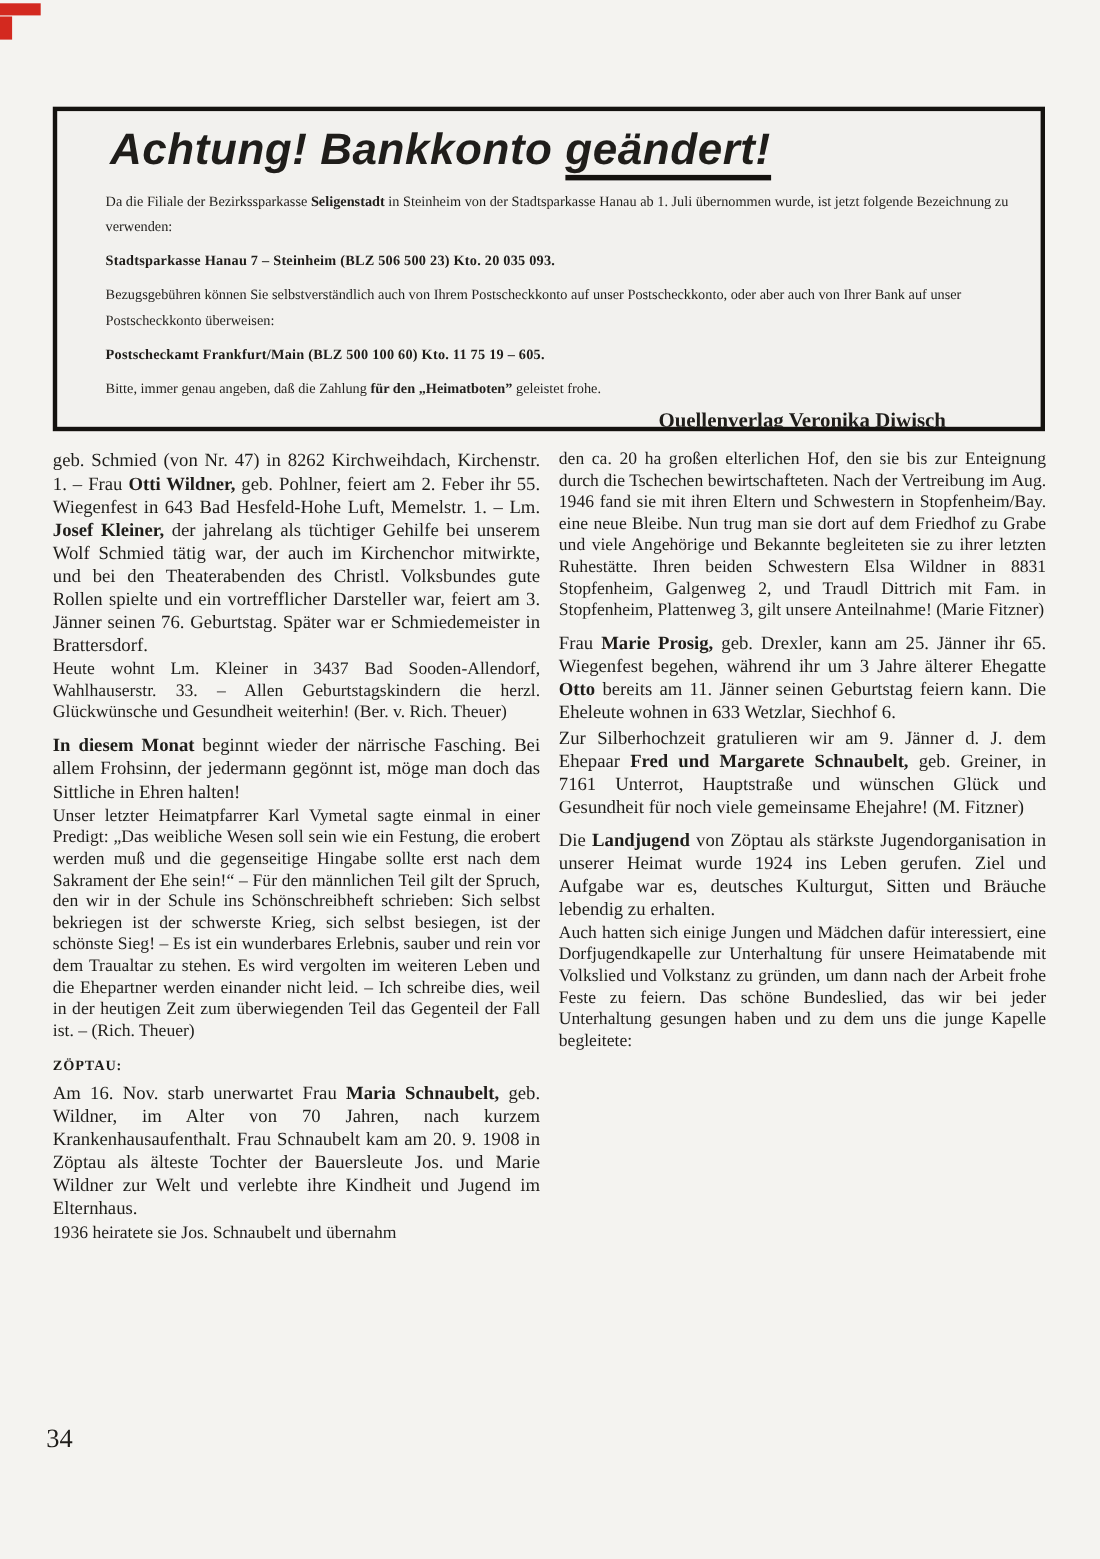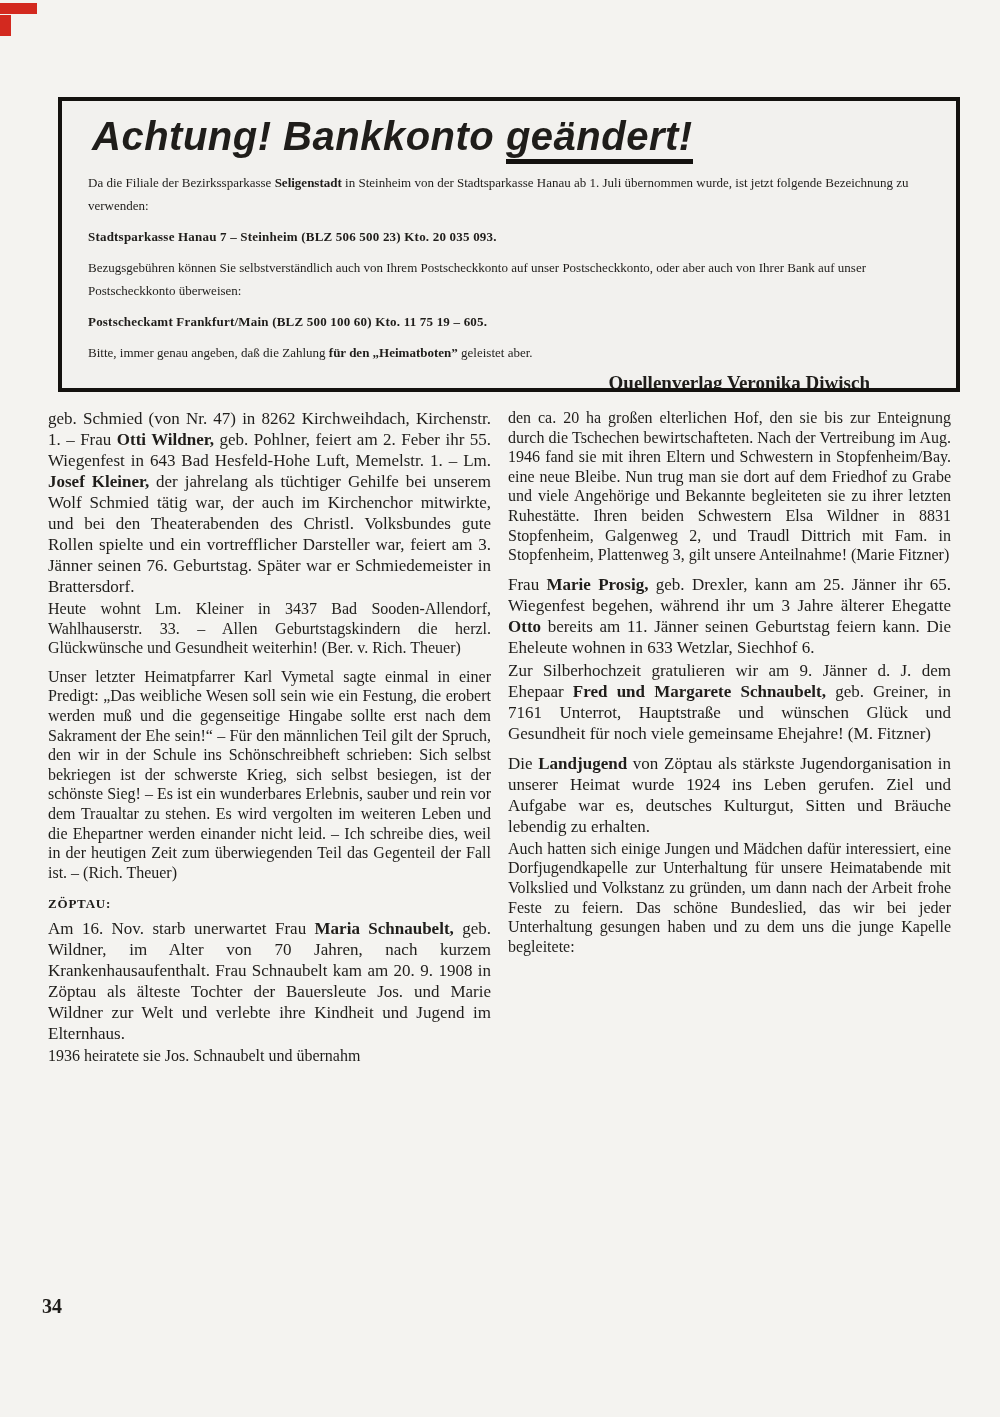--- a/index.html
+++ b/index.html
@@ -12,21 +12,21 @@
     overflow:hidden;
   }
   
   .red-mark-h{position:absolute;left:0;top:3px;width:37px;height:11px;background:#d3291f;}
   .red-mark-v{position:absolute;left:0;top:15px;width:11px;height:21px;background:#d3291f;}
 
   
   .notice-box{
     position:absolute;left:48px;top:97px;width:902px;height:295px;
     box-sizing:border-box;border:4px solid #14120f;
-    padding:8px 24px 6px 26px;background:#f2f1ee;overflow:hidden;margin-left:10px;
+    padding:8px 24px 6px 44px;background:#f2f1ee;overflow:hidden;
   }
   .notice-title{
     font-family:"Liberation Sans", sans-serif;
     font-weight:bold;font-style:italic;
     font-size:40px;line-height:1.15;letter-spacing:0.5px;
     margin:4px 0 12px 4px;white-space:nowrap;
   }
   .notice-title .u{border-bottom:5px solid #14120f;padding-bottom:1px;}
   .notice-p{font-size:13px;line-height:23px;margin:0 0 8px 0;}
   .notice-p.acct{font-weight:bold;letter-spacing:0.2px;}
@@ -43,44 +43,45 @@
   .para-normal{font-size:17px;line-height:21px;}
   .para-small{font-size:16px;line-height:19.6px;}
   .section-heading{font-size:13px;font-weight:bold;letter-spacing:0.8px;margin:0 0 6px 0;text-align:left;}
   .mb0{margin-bottom:2px;}
   .mb1{margin-bottom:9px;}
   .mb2{margin-bottom:14px;}
   .b{font-weight:bold;}
 
   .page-number{
     position:absolute;left:42px;top:1295px;
-    font-size:20px;font-weight:bold;
+    font-size:24px;font-weight:normal;
   }
 </style>
 </head>
 <body>
 
 <div class="page">
 
   <div class="red-mark-h"></div>
   <div class="red-mark-v"></div>
 
   <div class="notice-box">
     <div class="notice-title"><span>Achtung! Bankkonto </span><span class="u">geändert!</span></div>
     <p class="notice-p"><span>Da die Filiale der Bezirkssparkasse </span><span class="b">Seligenstadt</span><span> in Steinheim von der Stadtsparkasse Hanau ab 1. Juli übernommen wurde, ist jetzt folgende Bezeichnung zu verwenden:</span></p>
     <p class="notice-p acct"><span class="b">Stadtsparkasse Hanau 7 – Steinheim (BLZ 506 500 23) Kto. 20 035 093.</span></p>
     <p class="notice-p"><span>Bezugsgebühren können Sie selbstverständlich auch von Ihrem Postscheckkonto auf unser Postscheckkonto, oder aber auch von Ihrer Bank auf unser Postscheckkonto überweisen:</span></p>
     <p class="notice-p acct"><span class="b">Postscheckamt Frankfurt/Main (BLZ 500 100 60) Kto. 11 75 19 – 605.</span></p>
-    <p class="notice-p"><span>Bitte, immer genau angeben, daß die Zahlung </span><span class="b">für den „Heimatboten”</span><span> geleistet aber.</span></p>
+    <p class="notice-p"><span>Bitte, immer genau angeben, daß die Zahlung </span><span class="b">für den „Heimatboten”</span><span> geleistet frohe.</span></p>
     <div class="notice-signature">Quellenverlag Veronika Diwisch</div>
   </div>
 
   <div class="col col-left">
     <p class="para para-normal mb0"><span>geb. Schmied (von Nr. 47) in 8262 Kirchweihdach, Kirchenstr. 1. – Frau </span><span class="b">Otti Wildner,</span><span> geb. Pohlner, feiert am 2. Feber ihr 55. Wiegenfest in 643 Bad Hesfeld-Hohe Luft, Memelstr. 1. – Lm. </span><span class="b">Josef Kleiner,</span><span> der jahrelang als tüchtiger Gehilfe bei unserem Wolf Schmied tätig war, der auch im Kirchenchor mitwirkte, und bei den Theaterabenden des Christl. Volksbundes gute Rollen spielte und ein vortrefflicher Darsteller war, feiert am 3. Jänner seinen 76. Geburtstag. Später war er Schmiedemeister in Brattersdorf.</span></p>
     <p class="para para-small mb1"><span>Heute wohnt Lm. Kleiner in 3437 Bad Sooden-Allendorf, Wahlhauserstr. 33. – Allen Geburtstagskindern die herzl. Glückwünsche und Gesundheit weiterhin! (Ber. v. Rich. Theuer)</span></p>
+    <p class="para para-normal mb0"><span class="b">In diesem Monat</span><span> beginnt wieder der närrische Fasching. Bei allem Frohsinn, der jedermann gegönnt ist, möge man doch das Sittliche in Ehren halten!</span></p>
     <p class="para para-small mb2"><span>Unser letzter Heimatpfarrer Karl Vymetal sagte einmal in einer Predigt: „Das weibliche Wesen soll sein wie ein Festung, die erobert werden muß und die gegenseitige Hingabe sollte erst nach dem Sakrament der Ehe sein!“ – Für den männlichen Teil gilt der Spruch, den wir in der Schule ins Schönschreibheft schrieben: Sich selbst bekriegen ist der schwerste Krieg, sich selbst besiegen, ist der schönste Sieg! – Es ist ein wunderbares Erlebnis, sauber und rein vor dem Traualtar zu stehen. Es wird vergolten im weiteren Leben und die Ehepartner werden einander nicht leid. – Ich schreibe dies, weil in der heutigen Zeit zum überwiegenden Teil das Gegenteil der Fall ist. – (Rich. Theuer)</span></p>
     <h2 class="section-heading"><span class="b">ZÖPTAU:</span></h2>
     <p class="para para-normal mb0"><span>Am 16. Nov. starb unerwartet Frau </span><span class="b">Maria Schnaubelt,</span><span> geb. Wildner, im Alter von 70 Jahren, nach kurzem Krankenhausaufenthalt. Frau Schnaubelt kam am 20. 9. 1908 in Zöptau als älteste Tochter der Bauersleute Jos. und Marie Wildner zur Welt und verlebte ihre Kindheit und Jugend im Elternhaus.</span></p>
     <p class="para para-small mb0"><span>1936 heiratete sie Jos. Schnaubelt und übernahm</span></p>
   </div>
 
   <div class="col col-right">
     <p class="para para-small mb1"><span>den ca. 20 ha großen elterlichen Hof, den sie bis zur Enteignung durch die Tschechen bewirtschafteten. Nach der Vertreibung im Aug. 1946 fand sie mit ihren Eltern und Schwestern in Stopfenheim/Bay. eine neue Bleibe. Nun trug man sie dort auf dem Friedhof zu Grabe und viele Angehörige und Bekannte begleiteten sie zu ihrer letzten Ruhestätte. Ihren beiden Schwestern Elsa Wildner in 8831 Stopfenheim, Galgenweg 2, und Traudl Dittrich mit Fam. in Stopfenheim, Plattenweg 3, gilt unsere Anteilnahme! (Marie Fitzner)</span></p>
     <p class="para para-normal mb0"><span>Frau </span><span class="b">Marie Prosig,</span><span> geb. Drexler, kann am 25. Jänner ihr 65. Wiegenfest begehen, während ihr um 3 Jahre älterer Ehegatte </span><span class="b">Otto</span><span> bereits am 11. Jänner seinen Geburtstag feiern kann. Die Eheleute wohnen in 633 Wetzlar, Siechhof 6.</span></p>
     <p class="para para-normal mb1"><span>Zur Silberhochzeit gratulieren wir am 9. Jänner d. J. dem Ehepaar </span><span class="b">Fred und Margarete Schnaubelt,</span><span> geb. Greiner, in 7161 Unterrot, Hauptstraße und wünschen Glück und Gesundheit für noch viele gemeinsame Ehejahre! (M. Fitzner)</span></p>

